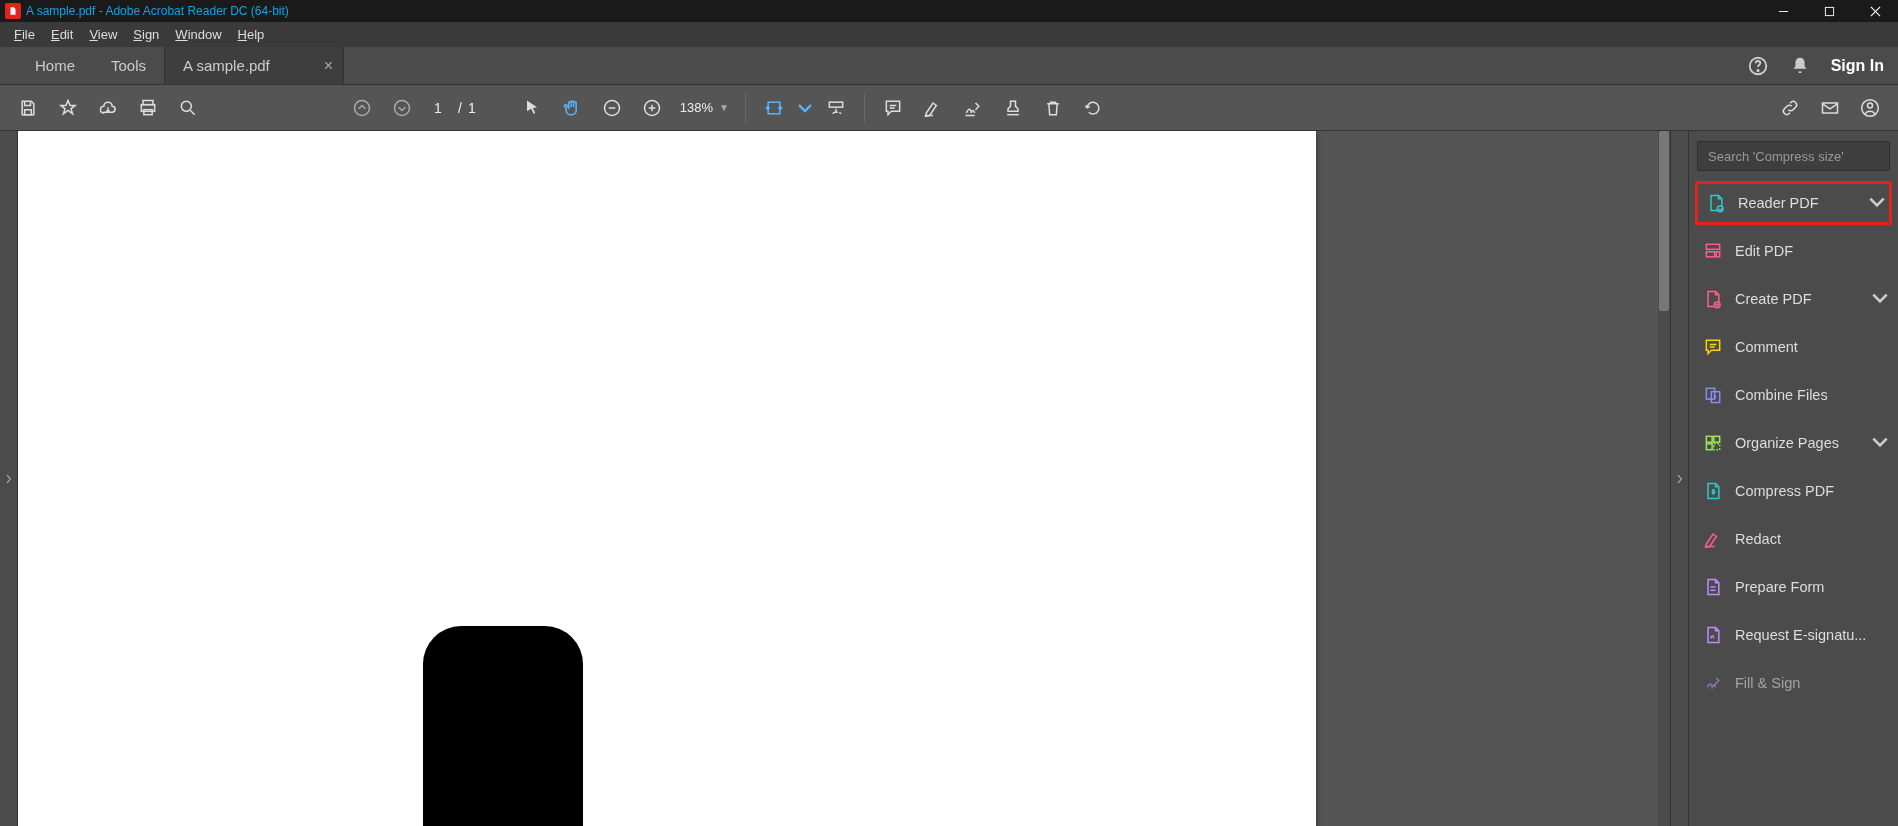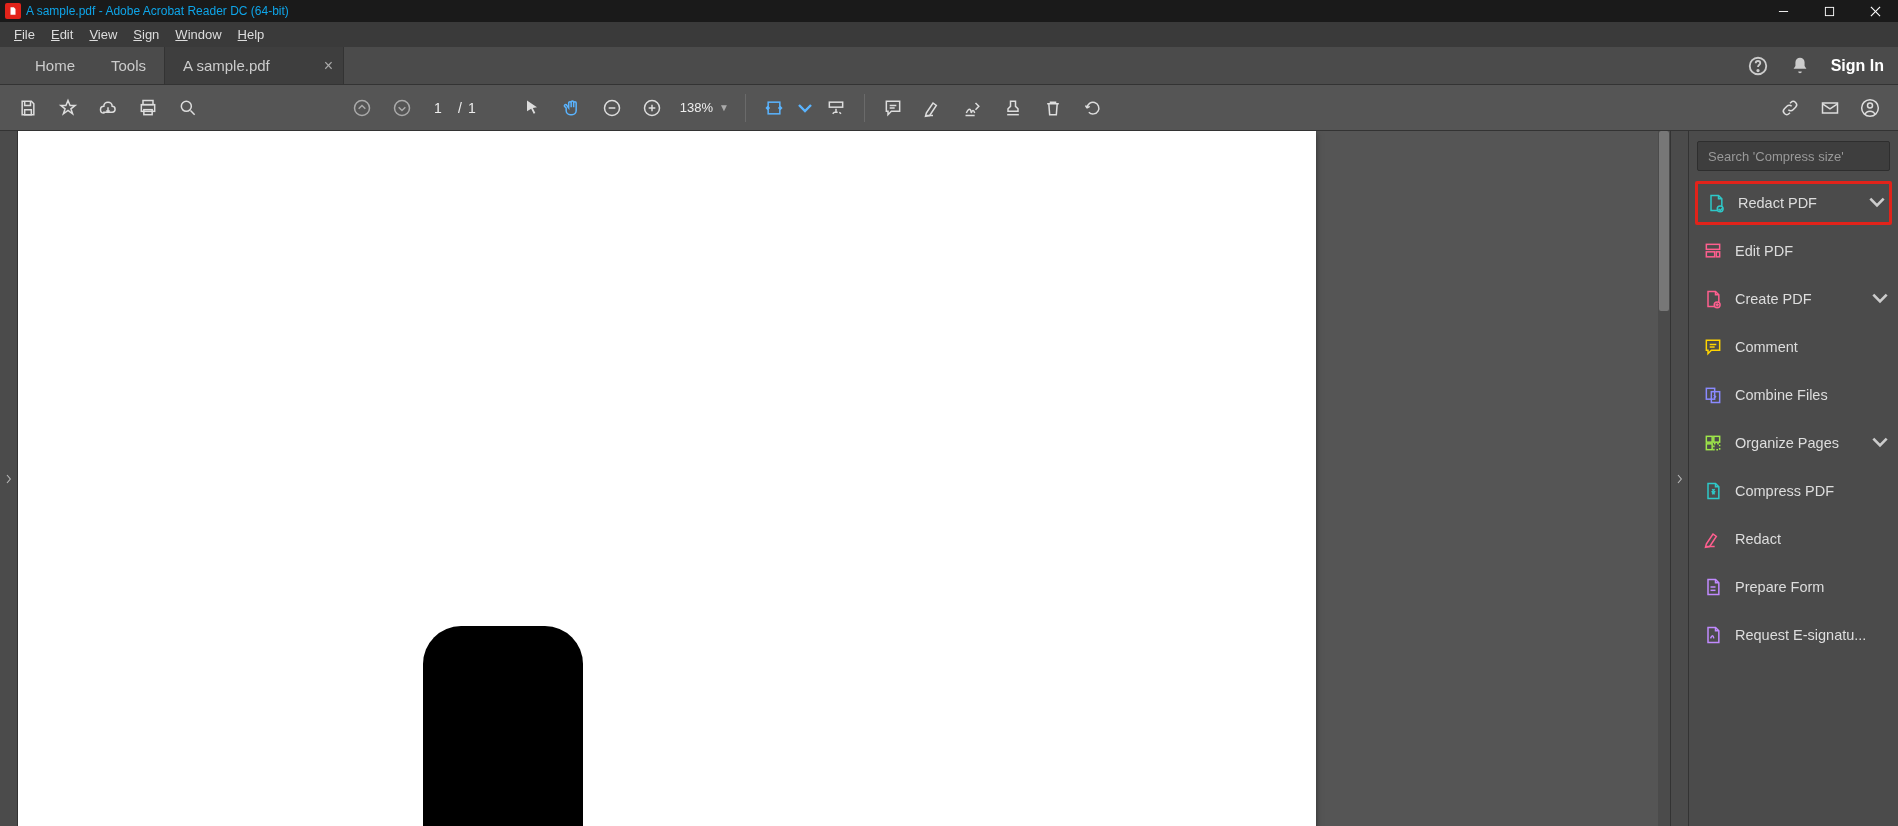--- a/index.html
+++ b/index.html
@@ -337,21 +337,21 @@
         <input placeholder="Search 'Compress size'" style="">
       </div>
 
       <div class="tool highlight">
         <svg class="ic-export" viewBox="0 0 24 24" fill="none" stroke="currentColor" stroke-width="1.8">
             <path d="M6 3h9l4 4v14H6z"></path>
             <path d="M15 3v4h4"></path>
             <circle cx="17" cy="19" r="3.5" fill="#4b4b4b"></circle>
             <path d="M15 19l2 2 3-3" stroke="#2ec9c9"></path>
           </svg>
-        <span class="label">Redact PDF</span>
+        <span class="label">Reader PDF</span>
         <span class="chev"><svg viewBox="0 0 12 12" width="12" height="12">
               <path d="M2 4l4 4 4-4" fill="none" stroke="#ccc" stroke-width="1.6"></path>
             </svg></span>
       </div>
 
       <div class="tool">
         <svg class="ic-edit" viewBox="0 0 24 24" fill="none" stroke="currentColor" stroke-width="1.8">
             <rect x="4" y="4" width="16" height="6"></rect>
             <rect x="4" y="13" width="10" height="6"></rect>
             <rect x="16" y="13" width="4" height="6"></rect>
@@ -432,16 +432,23 @@
 
       <div class="tool">
         <svg class="ic-request" viewBox="0 0 24 24" fill="none" stroke="currentColor" stroke-width="1.8">
             <path d="M6 3h9l4 4v14H6z"></path>
             <path d="M15 3v4h4"></path>
             <path d="M9 16c2-4 3-4 4 0"></path>
           </svg>
         <span class="label">Request E-signatu...</span>
       </div>
 
+      <div class="tool" style="opacity:0.6">
+        <svg class="ic-fill" viewBox="0 0 24 24" fill="none" stroke="currentColor" stroke-width="1.8">
+            <path d="M5 17c3-5 5-5 6 0 1-3 3-3 4 0"></path>
+            <path d="M16 6l3 3-7 7"></path>
+          </svg>
+        <span class="label">Fill &amp; Sign</span>
+      </div>
 
     </div>
   </div>
 </div>
 
 </body></html>

